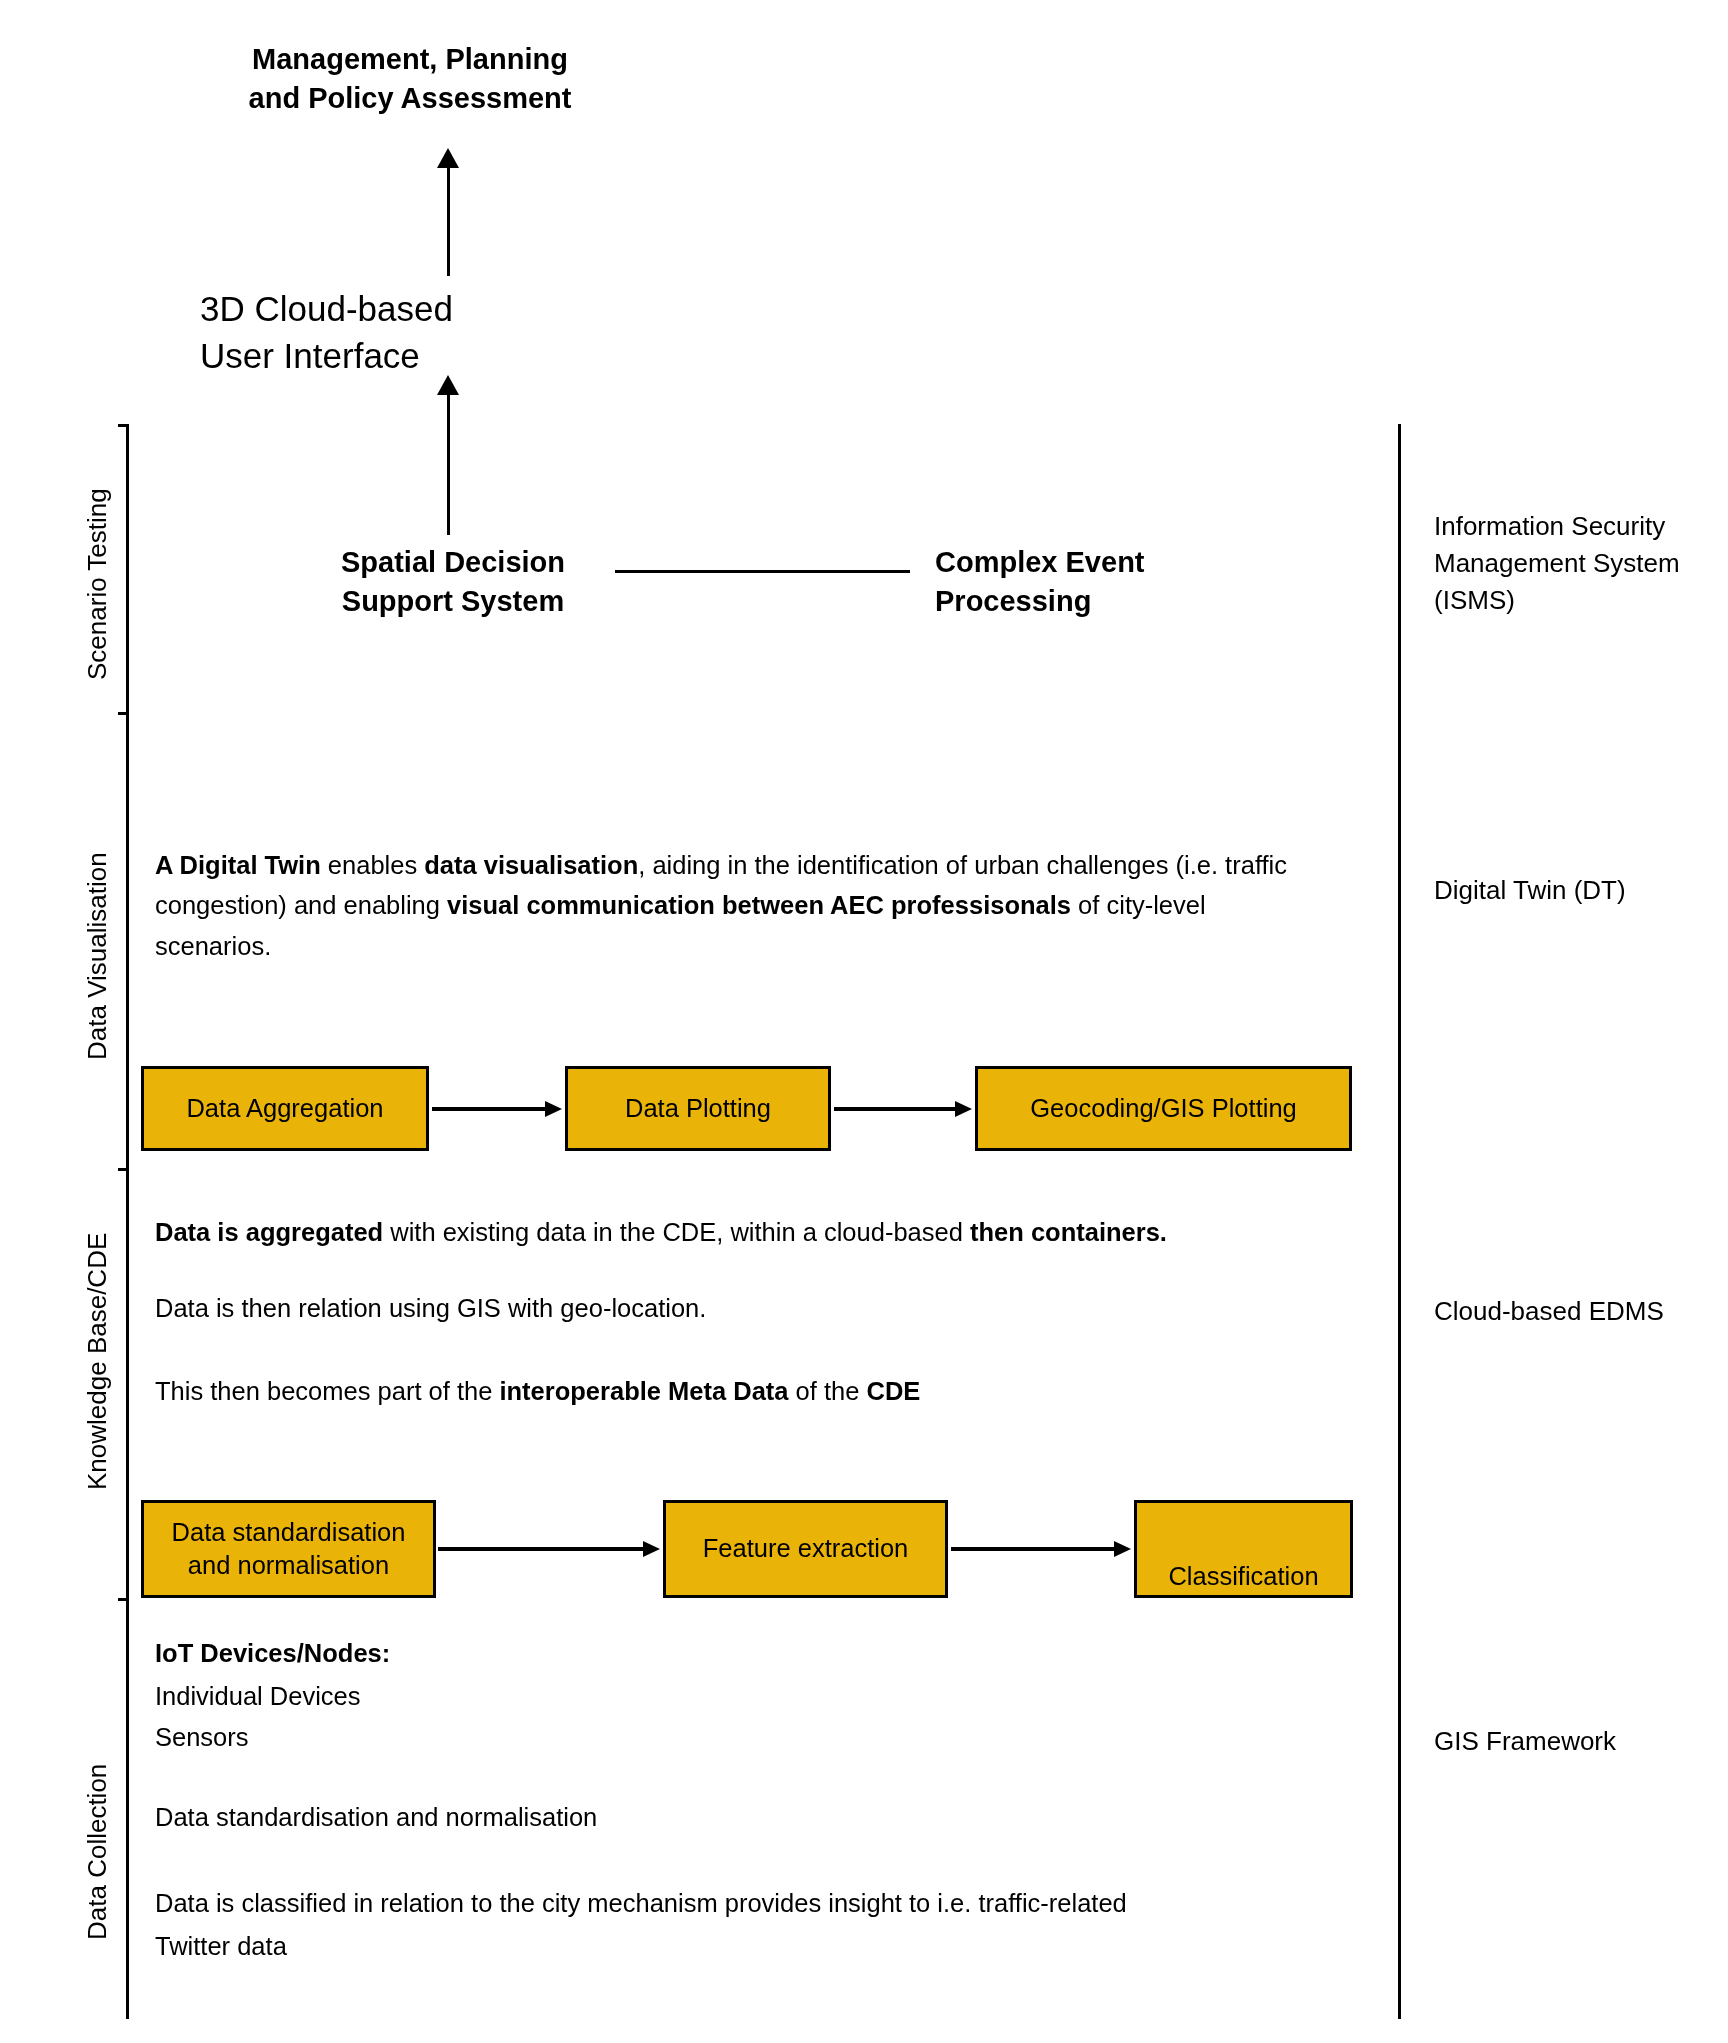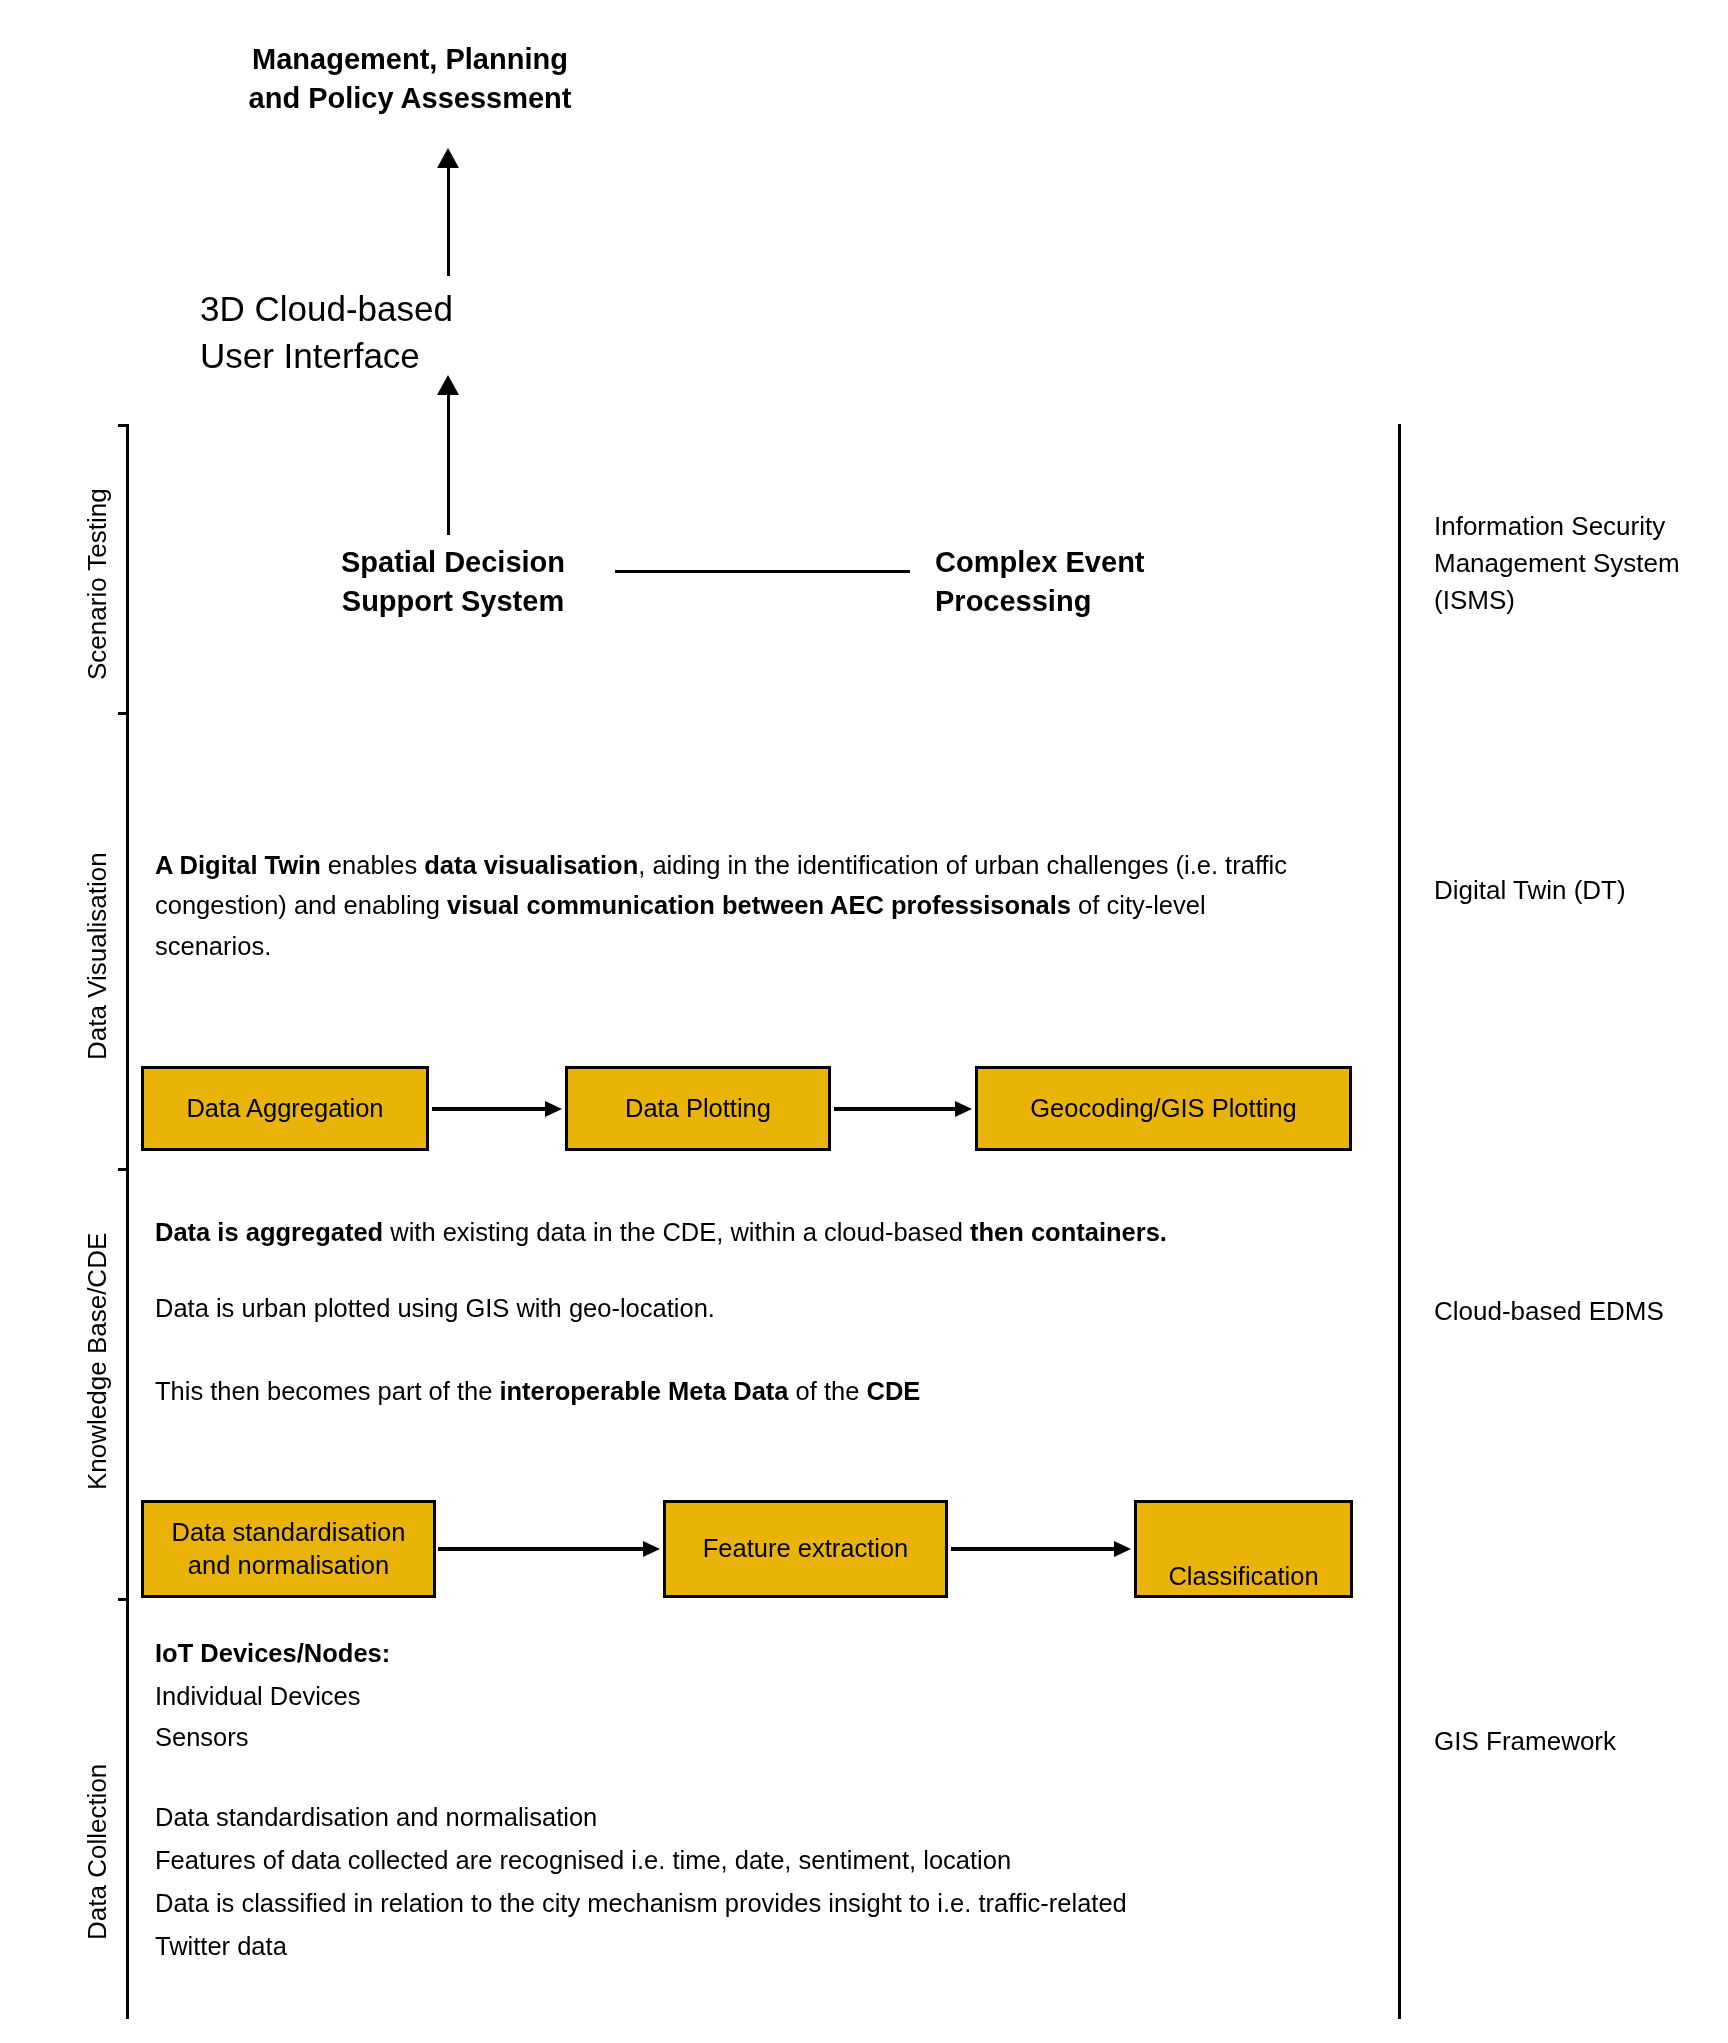--- a/index.html
+++ b/index.html
@@ -237,21 +237,21 @@
   <div class="h-arrow" style="left:834px; top:1101px; width:138px;">
     <div class="shaft"></div>
     <div class="head"></div>
   </div>
   <div class="pbox" style="left:975px; top:1066px; width:377px; height:85px;">
     <span>Geocoding/GIS Plotting</span>
   </div>
 
   <div class="para" style="left:155px; top:1212px; width:1200px;"><b>Data is aggregated</b><span> with existing data in the CDE, within a cloud-based </span><b>then containers.</b></div>
 
-  <div class="para" style="left:155px; top:1288px; width:1200px;"><span>Data is urban plotted using GIS with geo-location.</span></div>
+  <div class="para" style="left:155px; top:1288px; width:1200px;"><span>Data is then relation using GIS with geo-location.</span></div>
 
   <div class="para" style="left:155px; top:1371px; width:1200px;"><span>This then becomes part of the </span><b>interoperable Meta Data</b><span> of the </span><b>CDE</b></div>
 
   <div class="pbox" style="left:141px; top:1500px; width:295px; height:98px; flex-direction:column;">
     <span>Data standardisation</span>
     <span>and normalisation</span>
   </div>
   <div class="h-arrow" style="left:438px; top:1541px; width:222px;">
     <div class="shaft"></div>
     <div class="head"></div>
@@ -265,17 +265,16 @@
   </div>
   <div class="pbox" style="left:1134px; top:1500px; width:219px; height:98px;align-items:flex-end;">
     <span>Classification</span>
   </div>
 
   <div class="para" style="left:155px; top:1633px; font-weight:bold;">IoT Devices/Nodes:</div>
   <div class="para" style="left:155px; top:1676px;">Individual Devices</div>
   <div class="para" style="left:155px; top:1717px;">Sensors</div>
 
   <div class="para" style="left:155px; top:1797px;">Data standardisation and normalisation</div>
-  <div class="para" style="left:155px; top:1840px;">Features of data collected are recognised i.e. time, date, sentiment, location</div>
   <div class="para" style="left:155px; top:1883px;">Data is classified in relation to the city mechanism provides insight to i.e. traffic-related</div>
   <div class="para" style="left:155px; top:1926px;">Twitter data</div>
 
 </div>
 
 </body></html>

